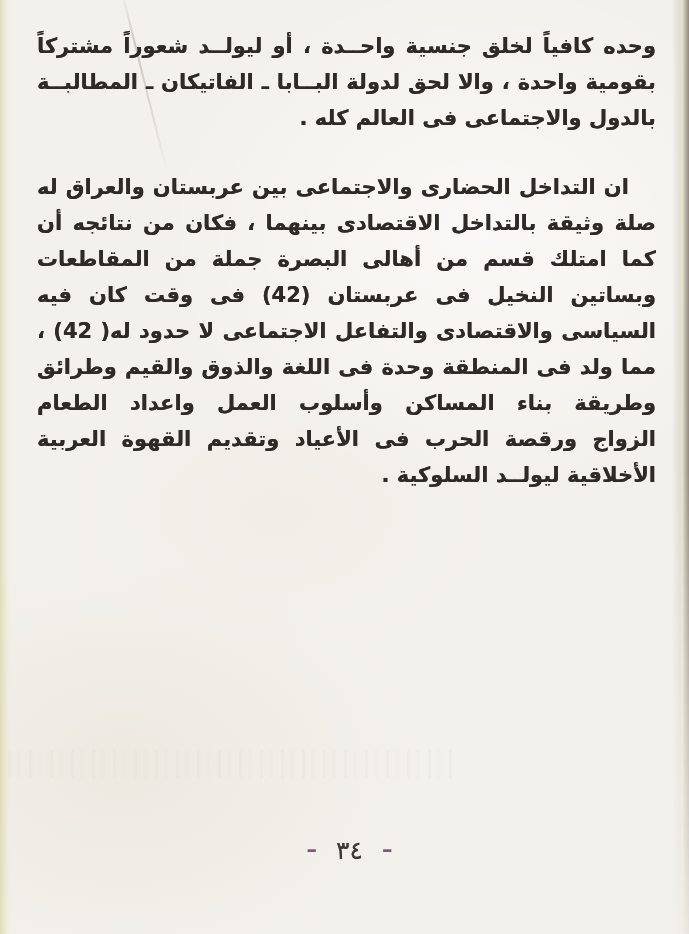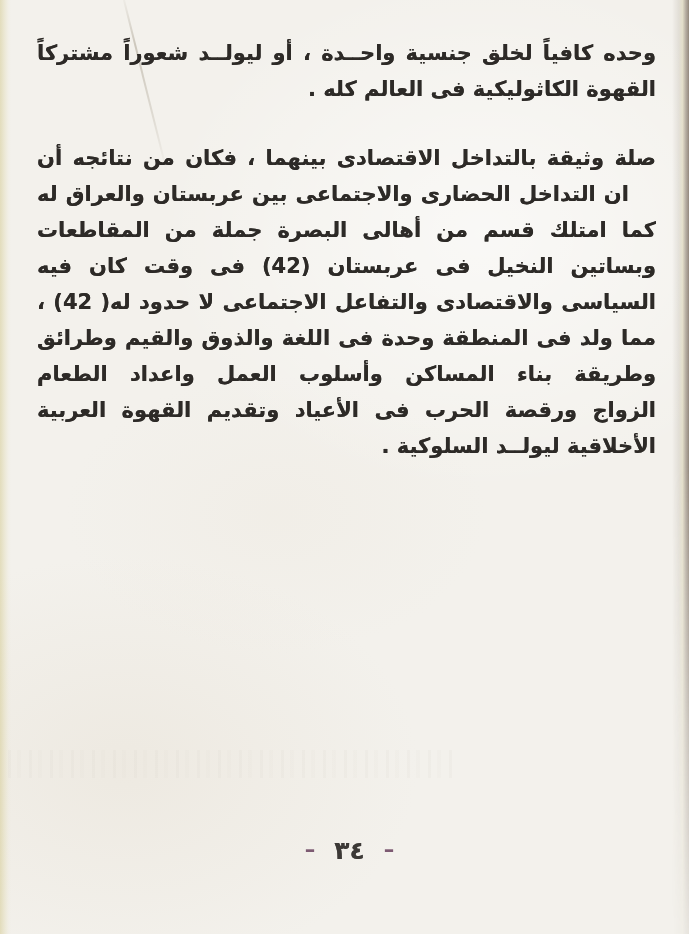--- a/index.html
+++ b/index.html
@@ -51,21 +51,21 @@
   .noise-band {
     position: absolute; left: 8px; top: 750px; width: 450px; height: 28px;
     background: repeating-linear-gradient(90deg,
       rgba(205,200,190,0.22) 0 3px, transparent 3px 9px, rgba(214,209,199,0.16) 9px 13px, transparent 13px 21px);
     opacity: 0.5;
   }
 
   
   .content {
     position: absolute;
-    top: 35px; right: 33px; left: 37px;
+    top: 28px; right: 33px; left: 37px;
     direction: rtl;
     color: #2d2a27;
     font-weight: bold;
     font-size: 21px;
     line-height: 36px;
     text-shadow: 0 0 0.5px rgba(45,42,39,0.85);
   }
   .para { margin: 0; }
   .para + .para { margin-top: 33px; }
   .line {
@@ -82,21 +82,21 @@
     position: absolute;
     top: 836px; left: 10px; right: 0;
     display: flex;
     justify-content: center;
     align-items: center;
     gap: 19px;
     direction: rtl;
   }
   .footer .page-num {
     font-size: 25px;
-    font-weight: bold;
+    font-weight: normal;
     color: #3c3936;
     text-shadow: 0 0 0.5px rgba(60,57,54,0.8);
   }
   .footer .dash {
     font-size: 21px;
     font-weight: bold;
     color: #7d5a72;
     transform: translateY(-1px);
   }
 </style>
@@ -107,26 +107,27 @@
 
   <div class="edge-left"></div>
   <div class="gutter-shadow"></div>
   <div class="crease"></div>
   <div class="noise-band"></div>
 
   <div class="content">
 
     <div class="para">
       <div class="line">وحده كافياً لخلق جنسية واحــدة ، أو ليولــد شعوراً مشتركاً</div>
-      <div class="line line-last">القهوة الكاثوليكية فى العالم كله .</div>
+      <div class="line">بقومية واحدة ، والا لحق لدولة البــابا ـ الفاتيكان ـ المطالبــة</div>
+      <div class="line line-last">بالدول والاجتماعى فى العالم كله .</div>
     </div>
 
     <div class="para">
+      <div class="line indent-first">ان التداخل الحضارى والاجتماعى بين عربستان والعراق له</div>
       <div class="line">صلة وثيقة بالتداخل الاقتصادى بينهما ، فكان من نتائجه أن</div>
-      <div class="line indent-first">ان التداخل الحضارى والاجتماعى بين عربستان والعراق له</div>
       <div class="line">كما امتلك قسم من أهالى البصرة جملة من المقاطعات الزراعية</div>
       <div class="line">وبساتين النخيل فى عربستان (42) فى وقت كان فيه التمازج</div>
       <div class="line">السياسى والاقتصادى والتفاعل الاجتماعى لا حدود له( 42) ،</div>
       <div class="line">مما ولد فى المنطقة وحدة فى اللغة والذوق والقيم وطرائق التفكير</div>
       <div class="line">وطريقة بناء المساكن وأسلوب العمل واعداد الطعام وتقاليــــد</div>
       <div class="line">الزواج ورقصة الحرب فى الأعياد وتقديم القهوة العربية والمثل</div>
       <div class="line line-last">الأخلاقية ليولــد السلوكية .</div>
     </div>
 
   </div>

